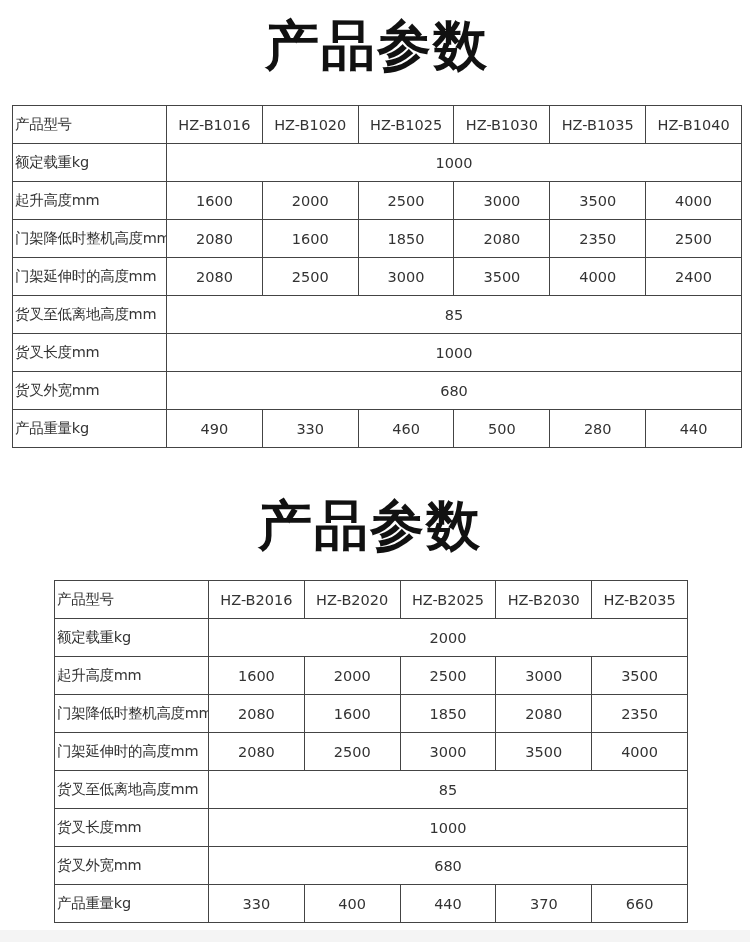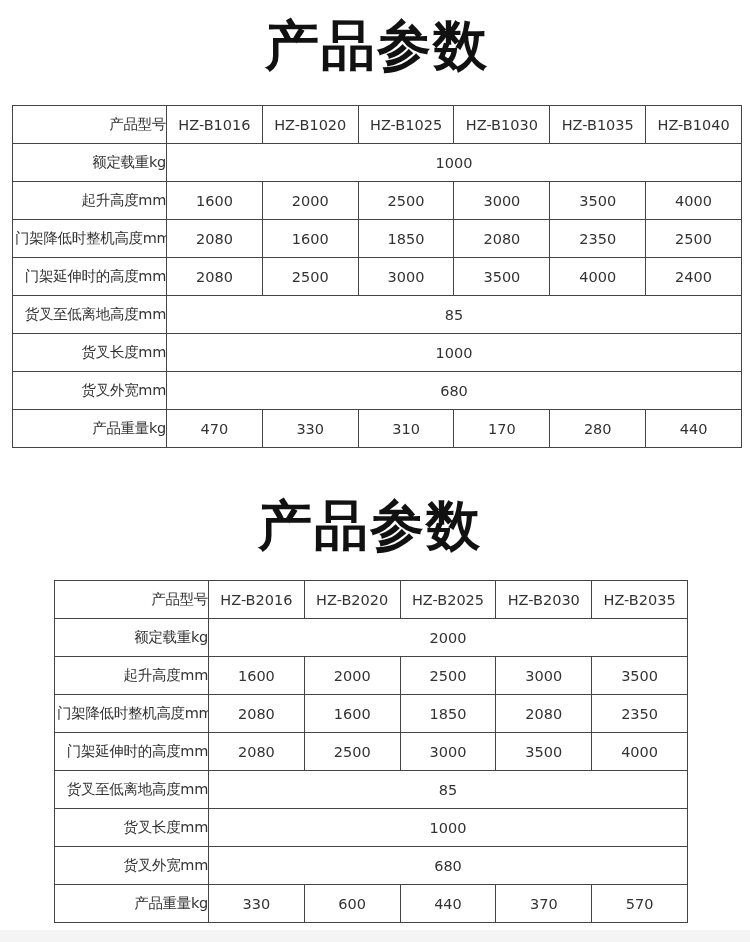--- a/index.html
+++ b/index.html
@@ -14,21 +14,21 @@
   #title1 { top:16px; left:2px; }
   #title2 { top:496px; left:-5px; }
   table.spec {
     position:absolute; border-collapse:collapse; table-layout:fixed;
     font-size:14.5px; color:#333;
   }
   table.spec td {
     border:1.3px solid #444; height:37px; padding:0; text-align:center;
     white-space:nowrap; overflow:hidden;
   }
-  table.spec td.lbl { text-align:right; padding-left:2px; font-size:14.5px; letter-spacing:-0.3px; }
+  table.spec td.lbl { text-align:left; padding-left:2px; font-size:14.5px; letter-spacing:-0.3px; }
   #t1 { left:12px; top:105px; width:730px; }
   #t2 { left:54px; top:580px; width:634px; }
   .bottom-bar { position:absolute; left:0; top:930px; width:750px; height:12px; background:#f4f4f4; }
 </style>
 </head>
 <body>
 
 <div id="title1" class="title">产品参数</div>
 
 <table id="t1" class="spec">
@@ -89,24 +89,24 @@
   <tr>
     <td class="lbl">货叉长度mm</td>
     <td colspan="6">1000</td>
   </tr>
   <tr>
     <td class="lbl">货叉外宽mm</td>
     <td colspan="6">680</td>
   </tr>
   <tr>
     <td class="lbl">产品重量kg</td>
-    <td>470</td>
+    <td>490</td>
     <td>330</td>
-    <td>310</td>
-    <td>170</td>
+    <td>460</td>
+    <td>500</td>
     <td>280</td>
     <td>440</td>
   </tr>
 </tbody>
   </table>
 
 <div id="title2" class="title">产品参数</div>
 
 <table id="t2" class="spec">
   <colgroup>
@@ -162,21 +162,21 @@
     <td class="lbl">货叉长度mm</td>
     <td colspan="5">1000</td>
   </tr>
   <tr>
     <td class="lbl">货叉外宽mm</td>
     <td colspan="5">680</td>
   </tr>
   <tr>
     <td class="lbl">产品重量kg</td>
     <td>330</td>
-    <td>600</td>
+    <td>400</td>
     <td>440</td>
     <td>370</td>
-    <td>570</td>
+    <td>660</td>
   </tr>
 </tbody>
   </table>
 
 <div class="bottom-bar"></div>
 
 </body></html>

